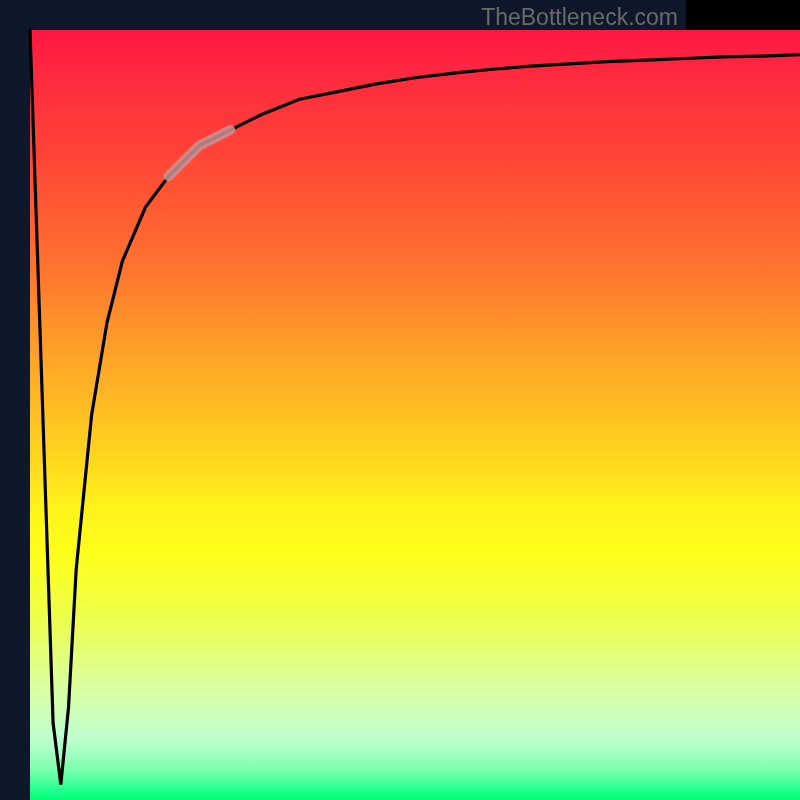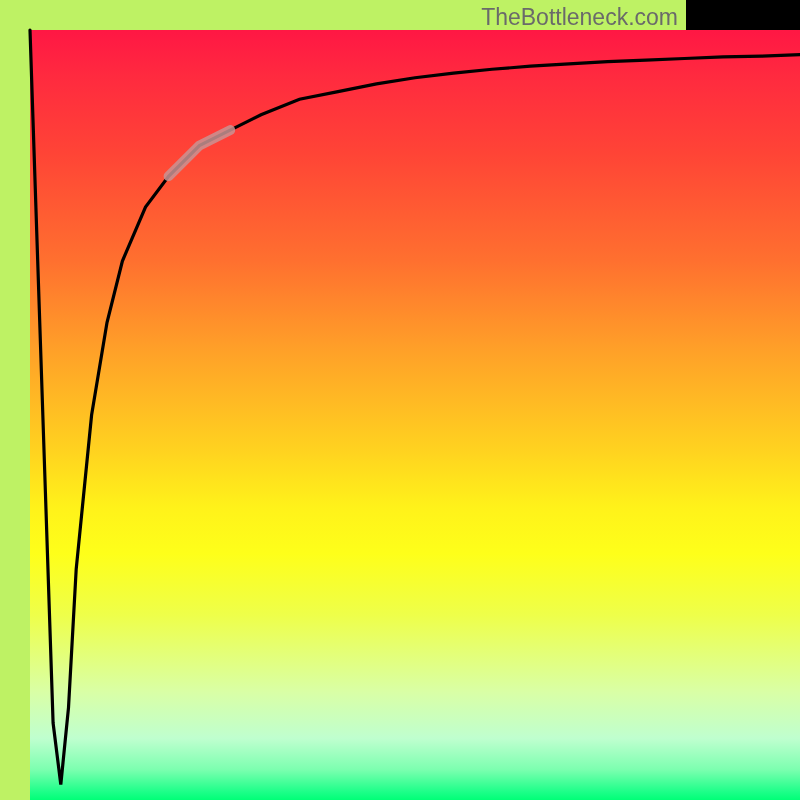--- a/index.html
+++ b/index.html
@@ -8,21 +8,21 @@
     width: 800px;
     height: 800px;
     background: #000;
     overflow: hidden;
     font-family: Arial, Helvetica, sans-serif;
   }
   .frame {
     position: relative;
     width: 686px;
     height: 800px;
-    background: #bef264;
+    background: #0f172a;
   }
   .watermark {
     position: absolute;
     top: 4px;
     right: 8px;
     color: #6a6a6a;
     font-size: 23px;
     letter-spacing: 0px;
     font-weight: 500;
     z-index: 10;

